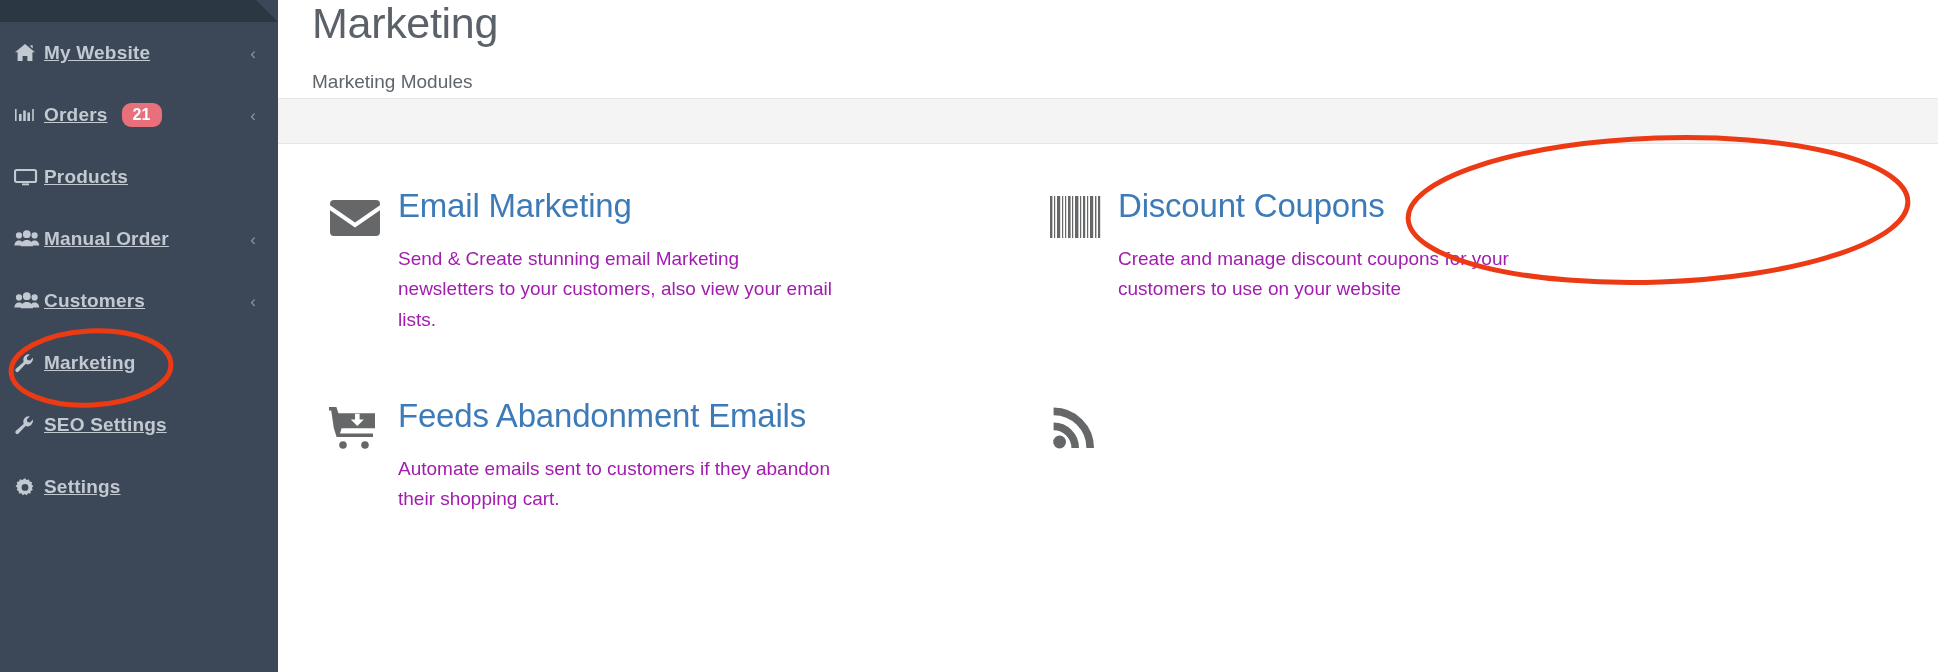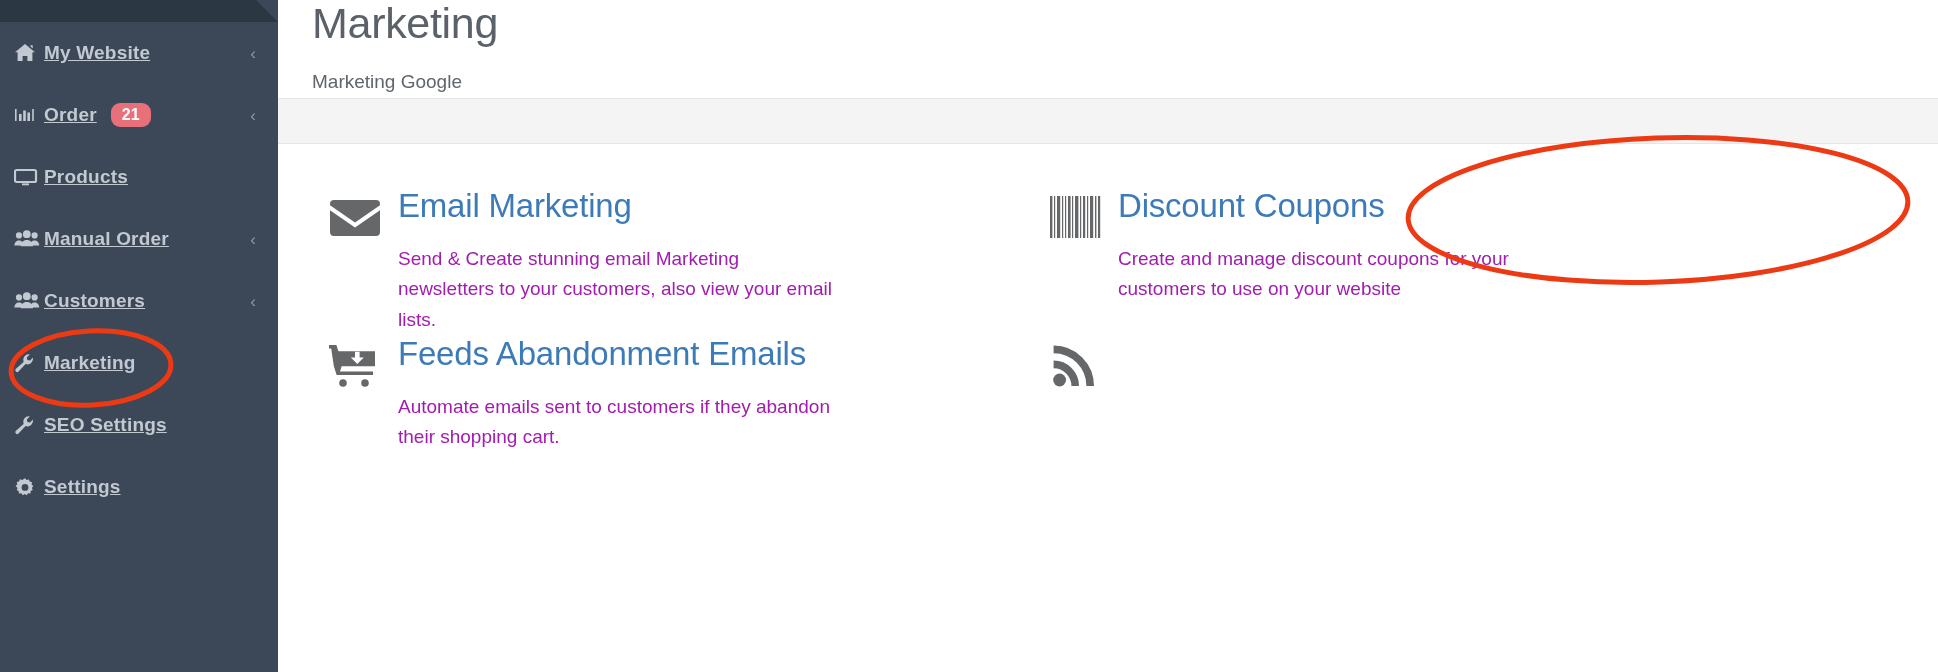--- a/index.html
+++ b/index.html
@@ -100,20 +100,21 @@
     margin-left: 0;
   }
   #modules {
     flex: 1 1 auto;
     background: #ffffff;
     padding: 44px 0 0 34px;
   }
   .module-grid {
     display: grid;
     grid-template-columns: 720px 1fr;
+    row-gap: 62px;
   }
   .module {
     display: flex;
     align-items: flex-start;
     padding-right: 40px;
   }
   .module-icon {
     flex: 0 0 86px;
     width: 86px;
     padding-top: 6px;
@@ -179,21 +180,21 @@
     <div class="nav-item">
       <span class="nav-icon">
         <svg width="22" height="20" viewBox="0 0 22 20">
           <rect x="1" y="4" width="1.6" height="12" fill="currentColor"></rect>
           <rect x="5" y="9" width="2.6" height="7" fill="currentColor"></rect>
           <rect x="9.2" y="5.5" width="2.6" height="10.5" fill="currentColor"></rect>
           <rect x="13.4" y="7.5" width="2.6" height="8.5" fill="currentColor"></rect>
           <rect x="18.2" y="4" width="1.6" height="12" fill="currentColor"></rect>
         </svg>
       </span>
-      <span class="nav-label">Order</span>
+      <span class="nav-label">Orders</span>
       <span class="nav-badge">21</span>
       <span class="nav-chevron">‹</span>
     </div>
 
     <div class="nav-item">
       <span class="nav-icon">
         <svg width="24" height="20" viewBox="0 0 24 20">
           <rect x="1" y="3" width="21" height="12" rx="1.6" fill="none" stroke="currentColor" stroke-width="2.2"></rect>
           <rect x="8" y="16.4" width="7" height="1.9" fill="currentColor"></rect>
         </svg>
@@ -261,21 +262,21 @@
 
     <svg class="annotation" id="annot-marketing" width="170" height="84" viewBox="0 0 170 84">
       <ellipse cx="85" cy="42" rx="80" ry="37" transform="rotate(-3 85 42)"></ellipse>
     </svg>
   </nav>
 
   <section id="main">
 
     <header id="page-head">
       <h1 id="page-title">Marketing</h1>
-      <div id="page-subtitle">Marketing Google</div>
+      <div id="page-subtitle">Marketing Modules</div>
     </header>
 
     <div id="sep-band"></div>
 
     <div id="modules">
       <div class="module-grid">
 
         <div class="module">
           <div class="module-icon">
             <svg width="50" height="46" viewBox="0 0 50 46">

